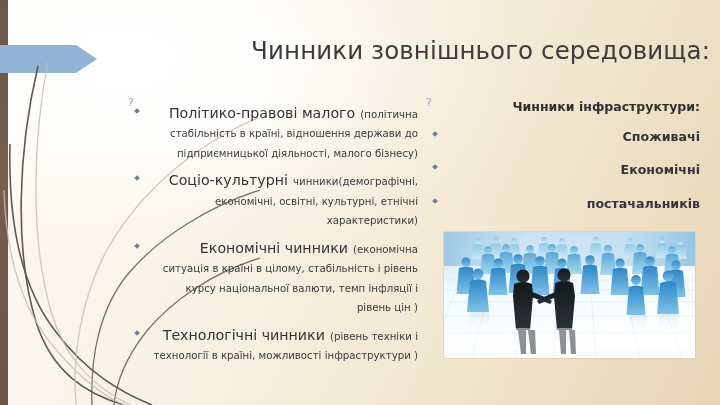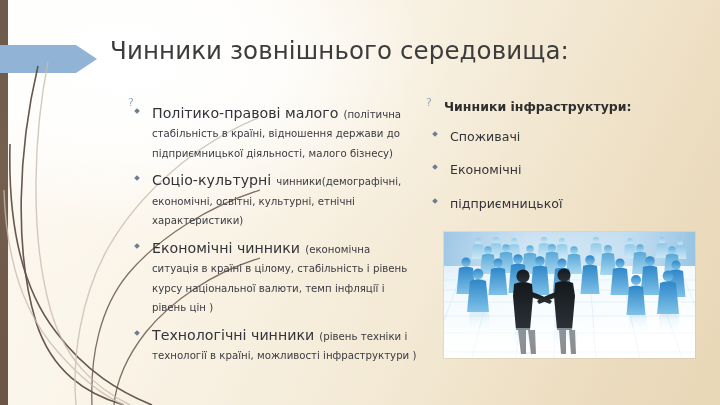--- a/index.html
+++ b/index.html
@@ -9,20 +9,21 @@
   }
   #slide {
     position: relative;
     width: 720px;
     height: 405px;
     overflow: hidden;
     font-family: "DejaVu Sans", "Liberation Sans", sans-serif;
     background:
       radial-gradient(ellipse 520px 300px at 130px 60px, #ffffff 0%, rgba(255,255,255,0.85) 28%, rgba(252,248,238,0.25) 58%, rgba(252,248,238,0) 76%),
       linear-gradient(115deg, #fdfaf4 0%, #faf4e8 30%, #f3e9d4 62%, #ecdcbf 85%, #e8d7b6 100%);
+    text-align: right;
   }
 
   
   .left-bar {
     position: absolute;
     left: 0; top: 0;
     width: 8px; height: 405px;
     background: linear-gradient(180deg, #6d584a 0%, #75604f 40%, #6a5546 100%);
   }
   .left-bar-gap {
@@ -106,21 +107,21 @@
     line-height: 1.3;
   }
   .item-sub {
     font-size: 10.2px;
     font-weight: 400;
     color: #3a3a42;
     line-height: 1.42;
   }
   .simple-item {
     font-size: 12.6px;
-    font-weight: 400;
+    font-weight: 700;
     color: #33333a;
     line-height: 1.3;
   }
   .col-right .bullet-row { margin-bottom: 14px; }
   .col-right .bullet-row.lvl1 { margin-bottom: 11px; }
 
   
   .photo {
     position: absolute;
     left: 444px; top: 232px;
@@ -209,21 +210,21 @@
       <span class="simple-item">Споживачі</span>
     </div>
 
     <div class="bullet-row">
       <span class="mark-dot"></span>
       <span class="simple-item">Економічні</span>
     </div>
 
     <div class="bullet-row">
       <span class="mark-dot"></span>
-      <span class="simple-item"> підприємницької</span>
+      <span class="simple-item"> постачальників</span>
     </div>
 
   </div>
 
   <div class="photo">
     <svg width="251" height="126" viewBox="0 0 251 126" xmlns="http://www.w3.org/2000/svg">
       <defs>
         <linearGradient id="bg" x1="0" y1="0" x2="0.25" y2="1">
           <stop offset="0" stop-color="#bcd9ee"></stop>
           <stop offset="0.18" stop-color="#dcecf8"></stop>

